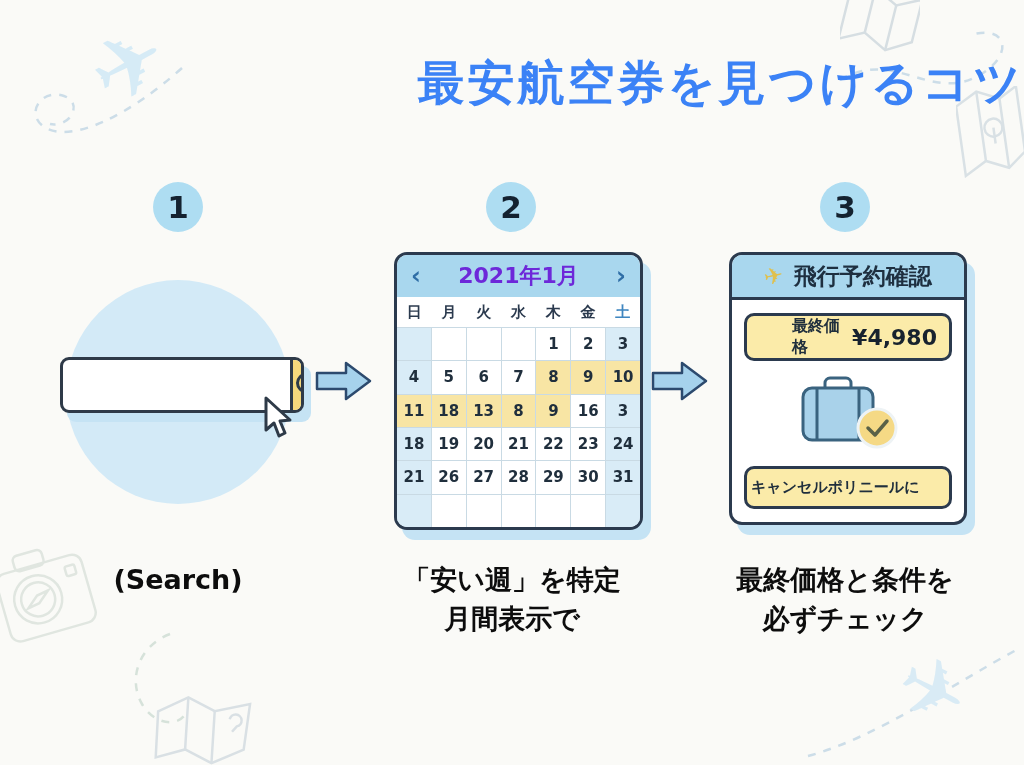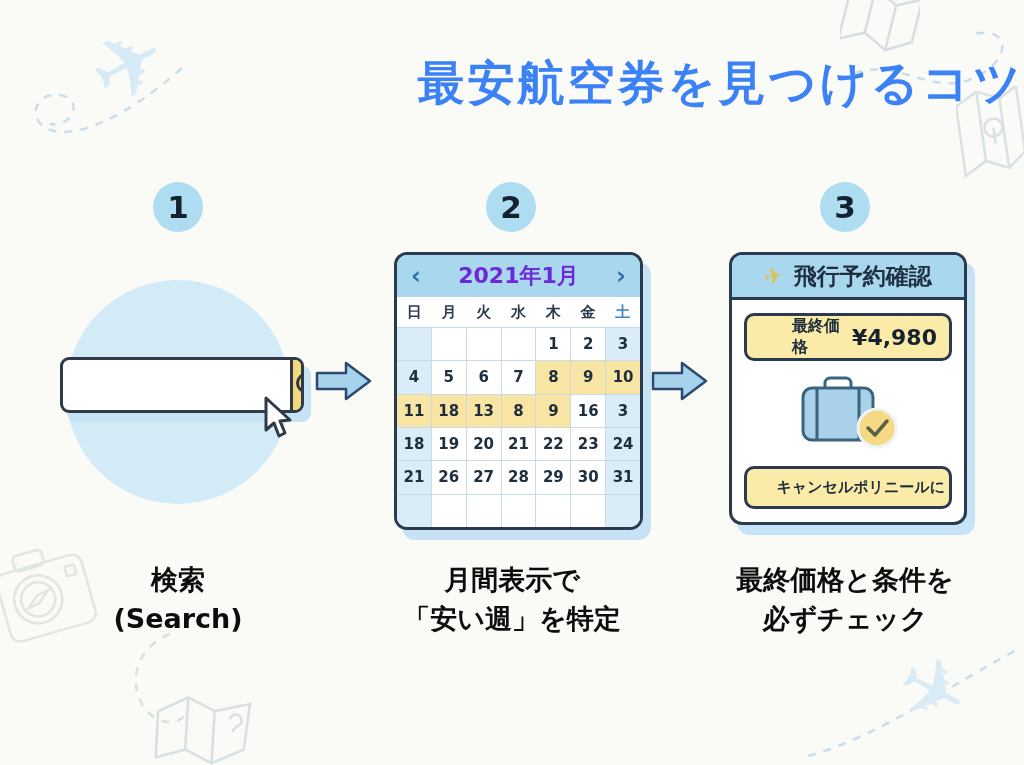--- a/index.html
+++ b/index.html
@@ -58,21 +58,21 @@
     display:flex;align-items:center;justify-content:center;gap:10px;}
   .plane-glyph{font-size:23px;color:#dfc04e;transform:rotate(-12deg);line-height:1;}
   .card-title{font-size:23px;font-weight:800;color:#1e2f40;}
   .price-box{margin:13px 12px 0;background:#fbeba9;border:3px solid #2b3a4e;
     border-radius:10px;height:42px;display:flex;align-items:center;
     justify-content:space-between;padding:0 12px;}
   .price-label{font-size:16px;font-weight:800;color:#202f3d;margin-left:33px;}
   .price-value{font-size:22px;font-weight:800;color:#17222e;}
   .luggage-row{flex:1;display:flex;align-items:center;justify-content:center;}
   .note-box{margin:0 12px 13px;background:#fbeba9;border:3px solid #2b3a4e;
-    border-radius:10px;padding:7px 4px;text-align:right;font-size:15px;
+    border-radius:10px;padding:7px 4px;text-align:left;font-size:15px;
     font-weight:800;color:#202f3d;line-height:1.55;}
   
   .caption{position:absolute;top:560px;text-align:center;font-size:27px;
     font-weight:800;color:#0d0d0d;line-height:1.45;}
   .caption.c1{left:48px;width:260px;}
   .caption.c2{left:380px;width:264px;}
   .caption.c3{left:696px;width:298px;}
   
   .decor{position:absolute;pointer-events:none;}
   .decor-plane{position:absolute;pointer-events:none;line-height:1;user-select:none;}
@@ -246,25 +246,24 @@
           <path d="M75,54 L82,61 L94,47" fill="none" stroke="#5a6147" stroke-width="3.5" stroke-linecap="round" stroke-linejoin="round"></path>
         </g>
       </svg>
     </div>
     <div class="note-box">
       <div>キャンセルポリニールに</div>
     </div>
   </div>
 
   <div class="caption c1">
-    <div>検索</div>
     <div>(Search)</div>
   </div>
   <div class="caption c2">
+    <div>「安い週」を特定</div>
     <div>月間表示で</div>
-    <div>「安い週」を特定</div>
   </div>
   <div class="caption c3">
     <div>最終価格と条件を</div>
     <div>必ずチェック</div>
   </div>
 
 </div>
 
 </body></html>

